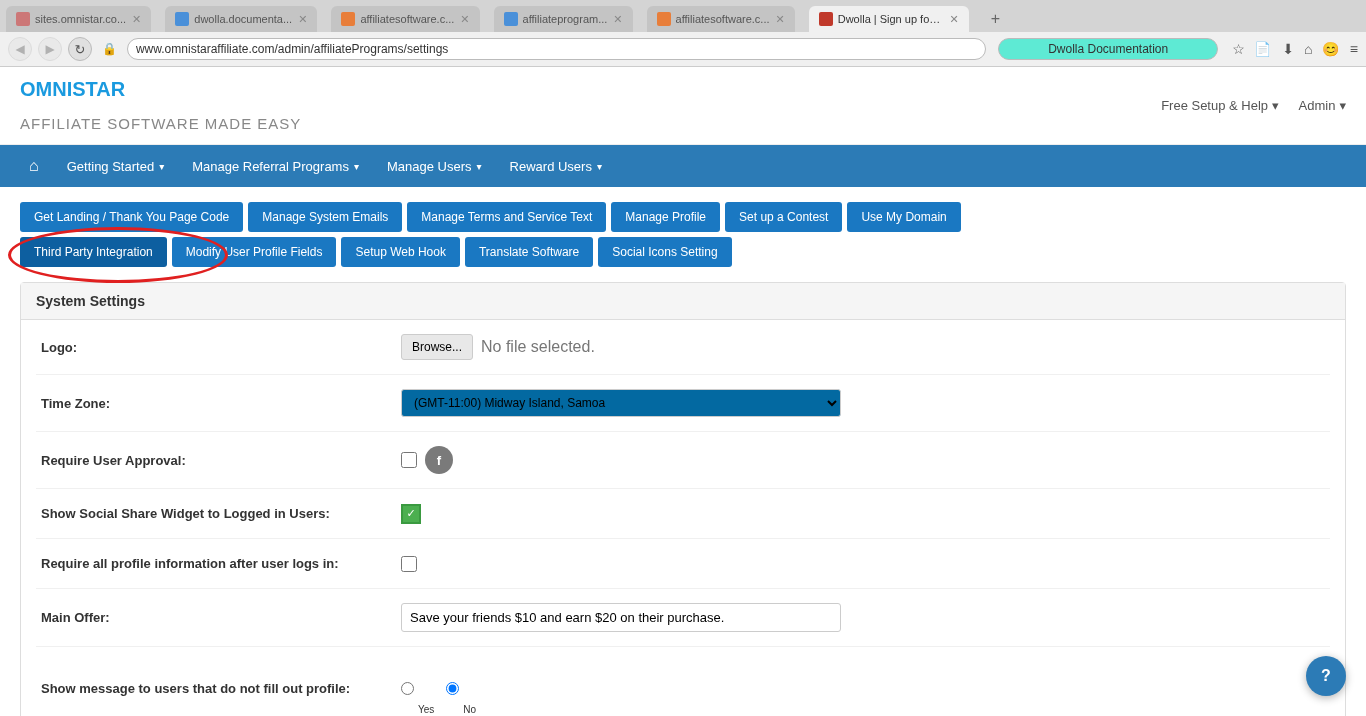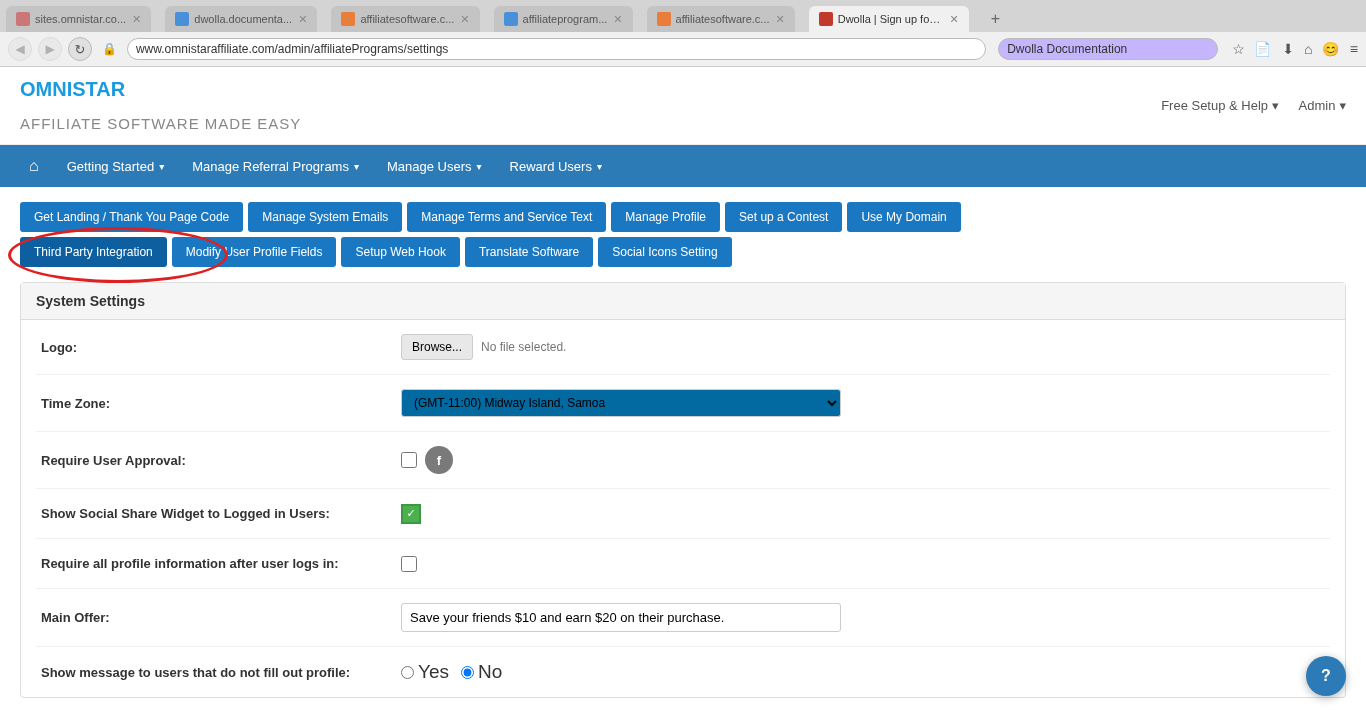--- a/index.html
+++ b/index.html
@@ -74,28 +74,29 @@
       border: 1px solid #bbb;
       border-radius: 12px;
       padding: 3px 8px;
       font-size: 12px;
       color: #333;
     }
     .address-text { flex: 1; }
     .search-bar {
       display: flex;
       align-items: center;
-      background: #c4b5fd;
+      background: #5eead4;
       border: 1px solid #bbb;
       border-radius: 12px;
       padding: 3px 8px;
       font-size: 12px;
       color: #333;
       width: 220px;
       margin-left: 6px;
+      justify-content: center;
     }
     .nav-icons {
       display: flex;
       gap: 10px;
       margin-left: 8px;
       color: #555;
       font-size: 14px;
     }
     .nav-icon { cursor: pointer; }
 
@@ -222,21 +223,21 @@
 
     
     .file-btn {
       background: #e8e8e8;
       border: 1px solid #ccc;
       border-radius: 3px;
       padding: 5px 10px;
       font-size: 12px;
       cursor: pointer;
     }
-    .file-no-file { color: #777; font-size: 12px; }
+    .file-no-file { color: #777; font-size: 16px; }
 
     
     .timezone-select {
       width: 440px;
       padding: 5px 8px;
       border: 1px solid #ccc;
       border-radius: 3px;
       font-size: 12px;
       background: #0369a1;
       cursor: pointer;
@@ -279,21 +280,21 @@
       padding: 6px 8px;
       border: 1px solid #ccc;
       border-radius: 3px;
       font-size: 13px;
     }
 
     
     .radio-group { display: flex; align-items: center; gap: 12px; }
     .radio-item { display: flex; align-items: center; gap: 4px; font-size: 13px; }
     .radio-item input[type="radio"] { cursor: pointer; }
-    .radio-label { font-size: 19px; }
+    .radio-label { font-size: 10px; margin-top: 43px; }
 
     
     .help-btn {
       position: fixed;
       bottom: 20px;
       right: 20px;
       width: 40px;
       height: 40px;
       background: #2c7bb6;
       border-radius: 50%;

